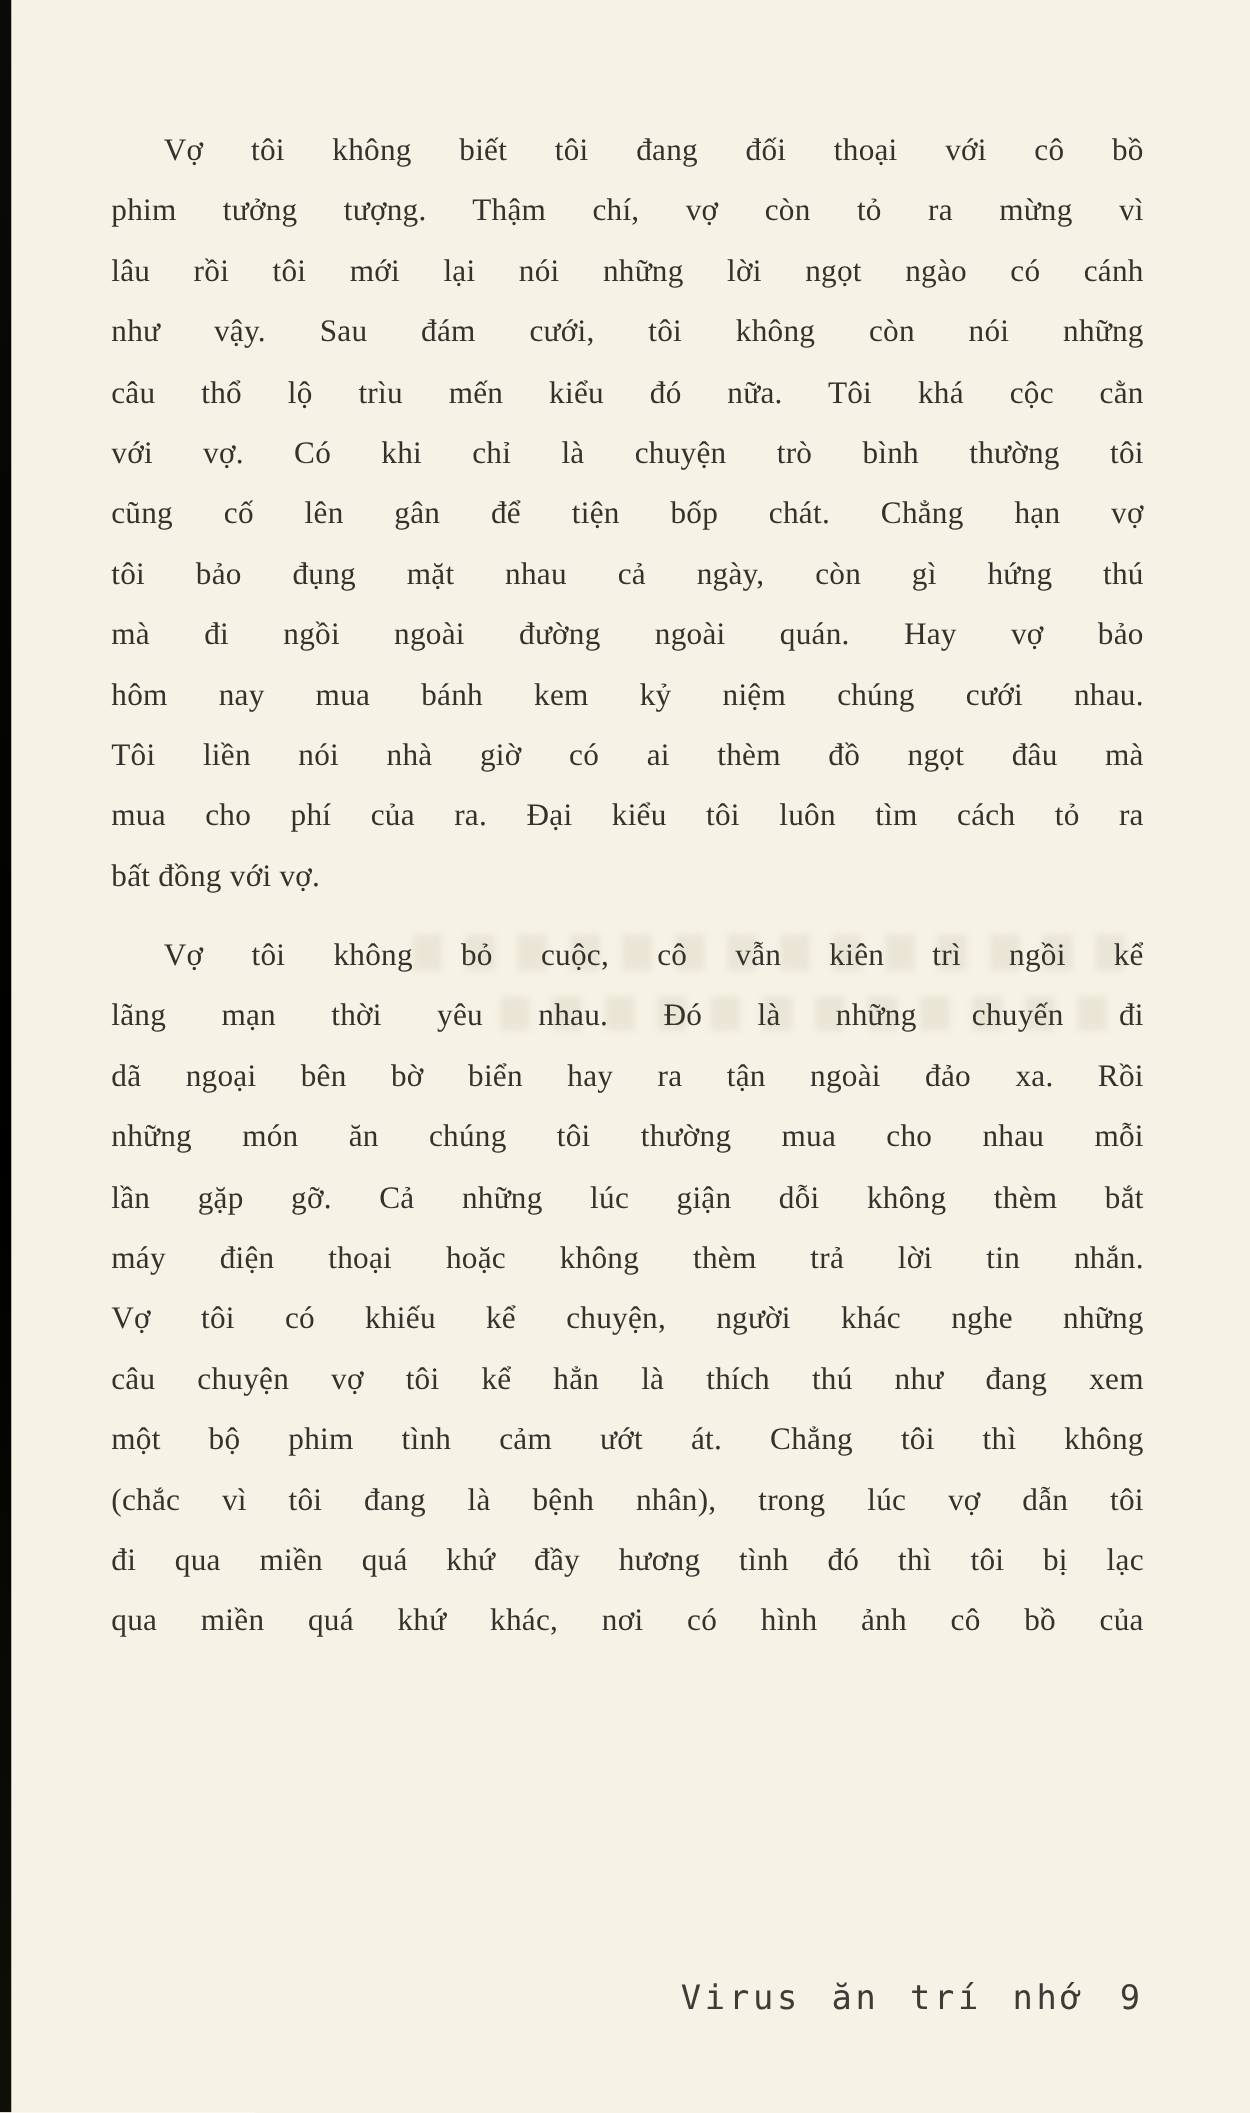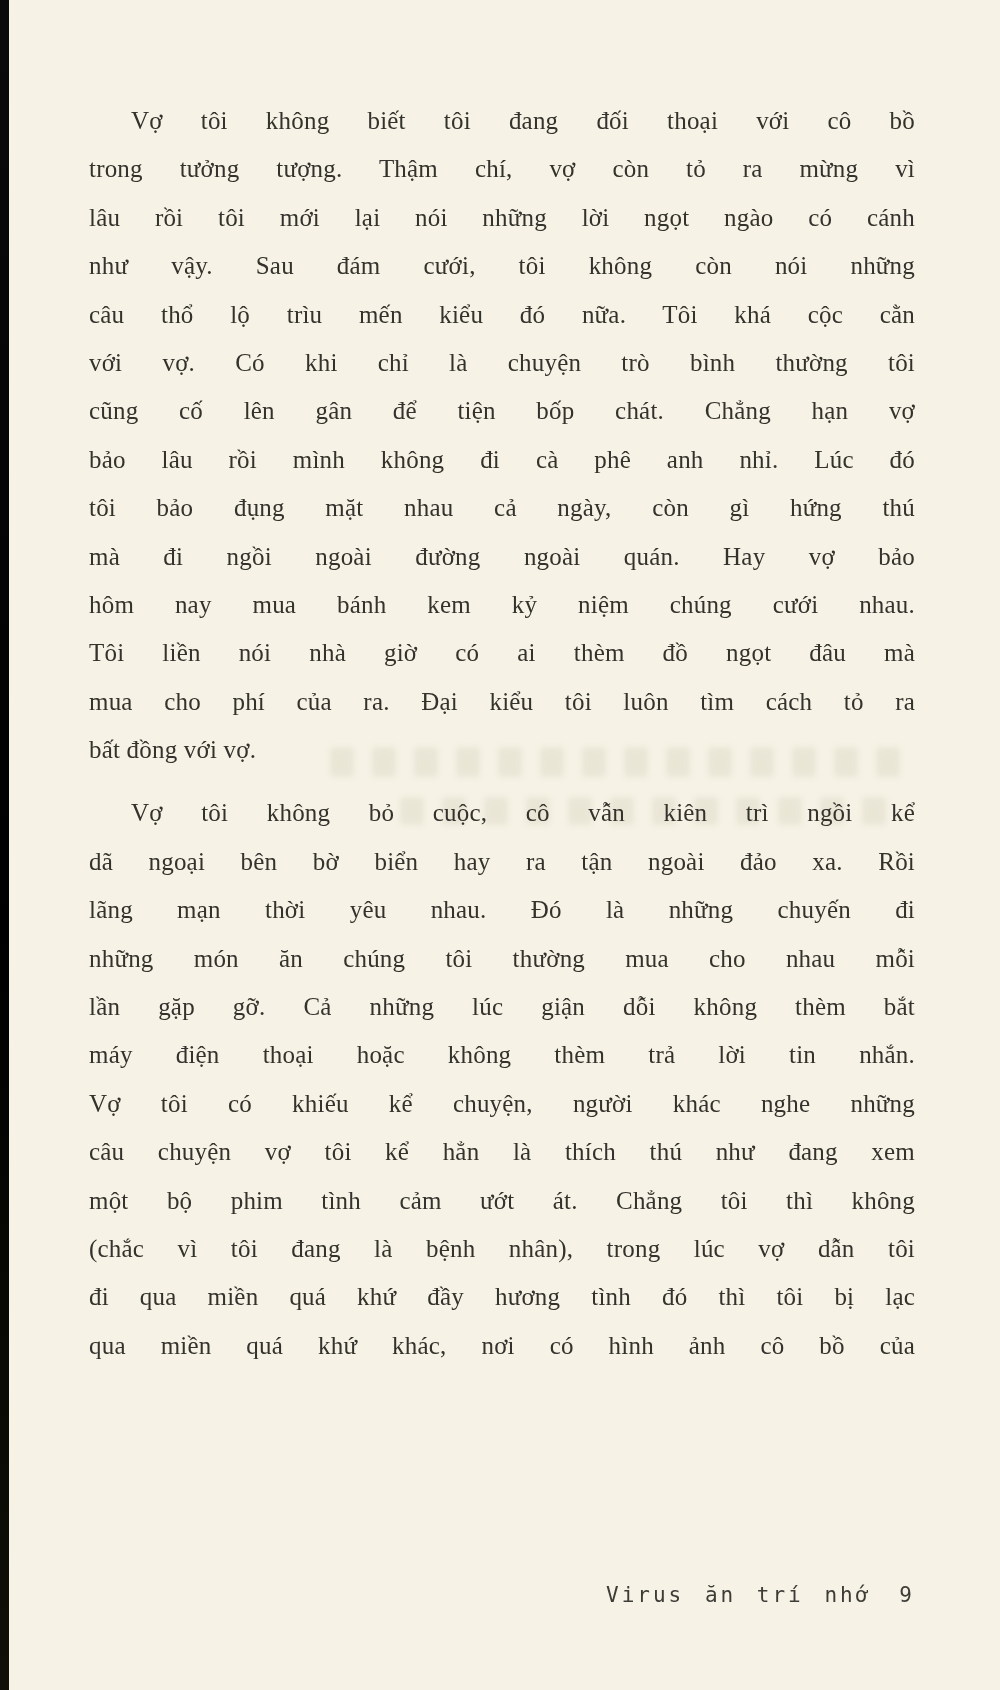--- a/index.html
+++ b/index.html
@@ -55,56 +55,55 @@
   .ghost-2 { left: 400px; top: 797px; width: 505px; height: 28px; }
 
   .footer {
     position: absolute;
     top: 1583px;
     right: 85px;
     display: flex;
     align-items: baseline;
     gap: 28px;
     font-family: "DejaVu Sans Mono", "Liberation Mono", monospace;
-    font-size: 21px;
+    font-size: 27px;
     letter-spacing: 3px;
     word-spacing: 5px;
     color: #3d3c37;
   }
 </style>
 </head>
 <body>
 
 <div class="page">
   <div class="scan-edge"></div>
 
   <div class="ghost ghost-1"></div>
   <div class="ghost ghost-2"></div>
 
   <main class="text-block" id="paragraphs">
       <div class="para">
         <div class="line">Vợ tôi không biết tôi đang đối thoại với cô bồ</div>
-        <div class="line">trong tưởng tượng. Thậm chí, vợ còn tỏ ra mừng vì</div>
+        <div class="line">phim tưởng tượng. Thậm chí, vợ còn tỏ ra mừng vì</div>
         <div class="line">lâu rồi tôi mới lại nói những lời ngọt ngào có cánh</div>
         <div class="line">như vậy. Sau đám cưới, tôi không còn nói những</div>
         <div class="line">câu thổ lộ trìu mến kiểu đó nữa. Tôi khá cộc cằn</div>
         <div class="line">với vợ. Có khi chỉ là chuyện trò bình thường tôi</div>
         <div class="line">cũng cố lên gân để tiện bốp chát. Chẳng hạn vợ</div>
-        <div class="line">bảo lâu rồi mình không đi cà phê anh nhỉ. Lúc đó</div>
         <div class="line">tôi bảo đụng mặt nhau cả ngày, còn gì hứng thú</div>
         <div class="line">mà đi ngồi ngoài đường ngoài quán. Hay vợ bảo</div>
         <div class="line">hôm nay mua bánh kem kỷ niệm chúng cưới nhau.</div>
         <div class="line">Tôi liền nói nhà giờ có ai thèm đồ ngọt đâu mà</div>
         <div class="line">mua cho phí của ra. Đại kiểu tôi luôn tìm cách tỏ ra</div>
         <div class="line">bất đồng với vợ.</div>
       </div>
       <div class="para">
         <div class="line">Vợ tôi không bỏ cuộc, cô vẫn kiên trì ngồi kể</div>
+        <div class="line">lãng mạn thời yêu nhau. Đó là những chuyến đi</div>
         <div class="line">dã ngoại bên bờ biển hay ra tận ngoài đảo xa. Rồi</div>
-        <div class="line">lãng mạn thời yêu nhau. Đó là những chuyến đi</div>
         <div class="line">những món ăn chúng tôi thường mua cho nhau mỗi</div>
         <div class="line">lần gặp gỡ. Cả những lúc giận dỗi không thèm bắt</div>
         <div class="line">máy điện thoại hoặc không thèm trả lời tin nhắn.</div>
         <div class="line">Vợ tôi có khiếu kể chuyện, người khác nghe những</div>
         <div class="line">câu chuyện vợ tôi kể hẳn là thích thú như đang xem</div>
         <div class="line">một bộ phim tình cảm ướt át. Chẳng tôi thì không</div>
         <div class="line">(chắc vì tôi đang là bệnh nhân), trong lúc vợ dẫn tôi</div>
         <div class="line">đi qua miền quá khứ đầy hương tình đó thì tôi bị lạc</div>
         <div class="line">qua miền quá khứ khác, nơi có hình ảnh cô bồ của</div>
       </div>

